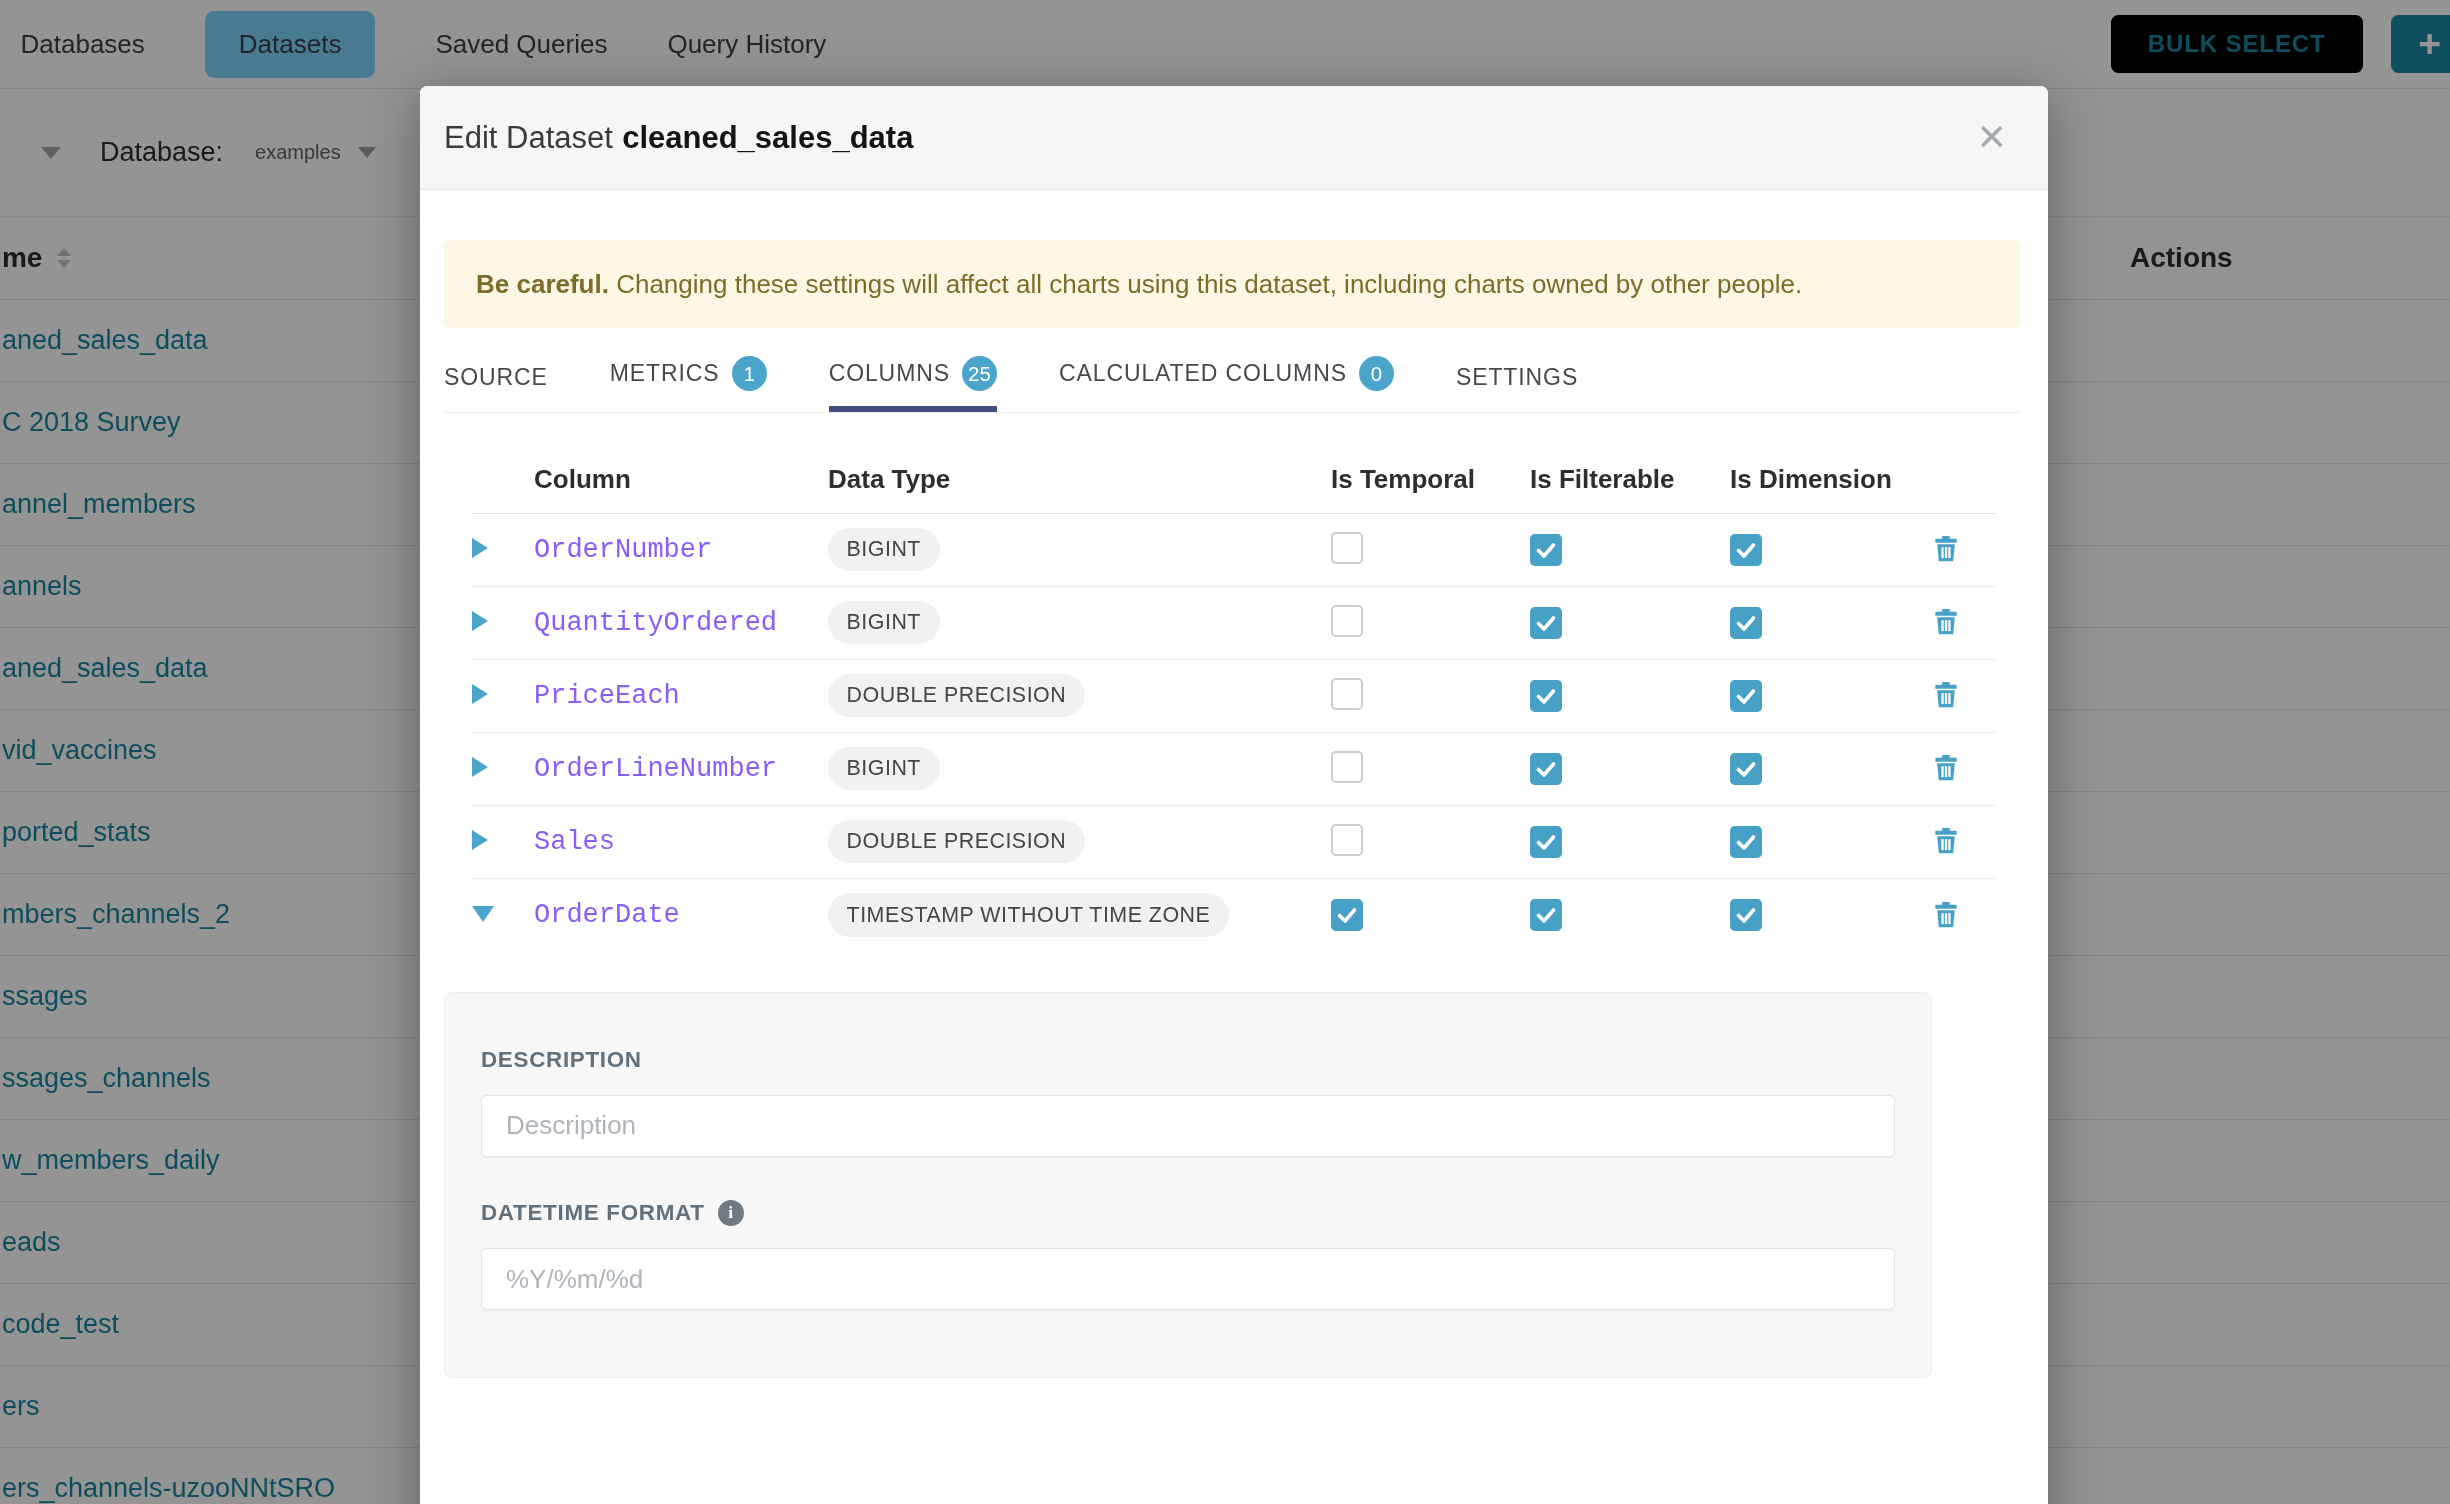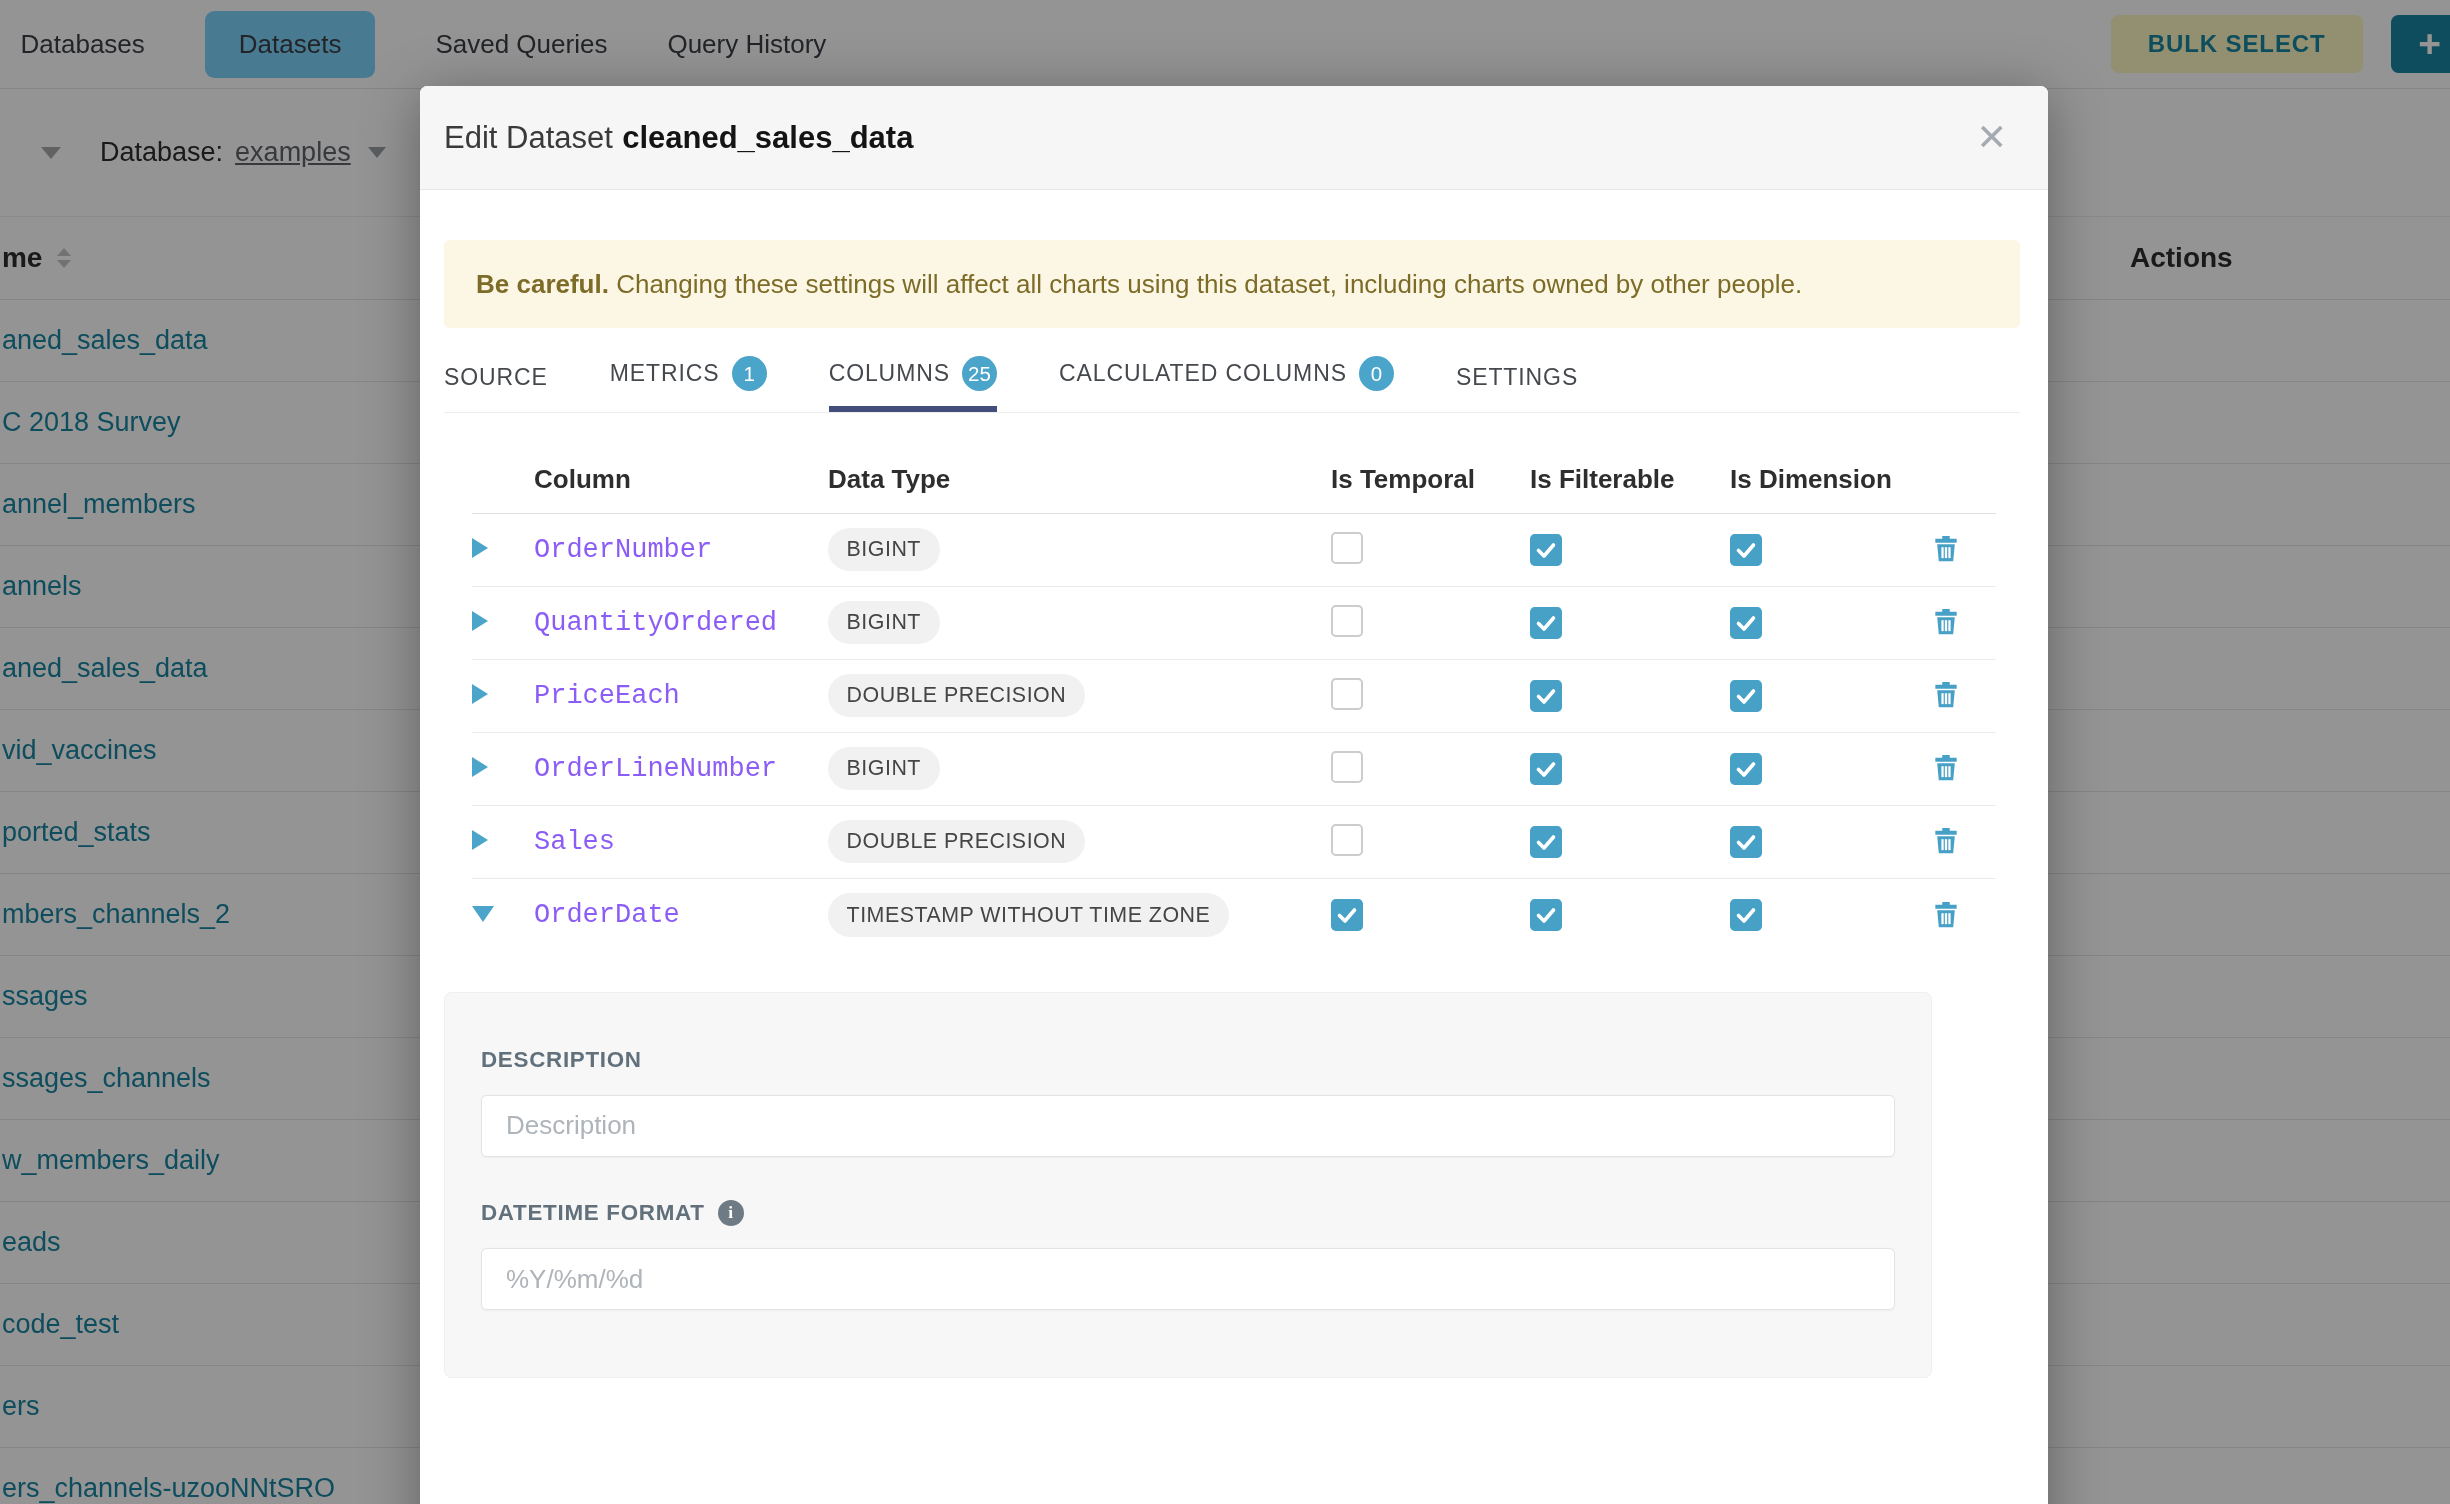--- a/index.html
+++ b/index.html
@@ -6,30 +6,30 @@
   html,body { width:2450px; height:1505px; overflow:hidden; font-family:"Liberation Sans", sans-serif; background:#f7f7f7; }
   .stage { position:relative; width:2450px; height:1505px; overflow:hidden; background:#f7f7f7; }
 
   
   .bgpage { position:absolute; inset:0; background:#f7f7f7; }
   .navbar { height:89px; background:#ffffff; border-bottom:0.9px solid #e3e3e3; display:flex; align-items:center;gap:34px; }
   .navtab { font-size:26px; color:#3b3f46; margin-left:60px; white-space:nowrap; cursor:pointer; }
   .navtab:first-child { margin-left:20.5px; }
   .navtab.pill { background:#7dd3fc; border-radius:9.3px; height:67px; display:flex; align-items:center; padding:0 34px; }
   .nav-right { margin-left:auto; display:flex; align-items:center; }
-  .bulk-btn { height:58px; padding:0 37px; background:#fef9c3; border:none; border-radius:7.5px;
+  .bulk-btn { height:58px; padding:0 37px; background:#000000; border:none; border-radius:7.5px;
               color:#1985a0; font-size:24px; font-weight:700; letter-spacing:0.9px; display:flex; align-items:center; cursor:pointer;
               font-family:"Liberation Sans", sans-serif; }
   .add-btn { width:78px; height:58px; margin-left:28px; margin-right:-18.6px; background:#1985a0; border:none; border-radius:7.5px;
              color:#ffffff; font-size:39px; font-weight:700; display:flex; align-items:center; justify-content:center; cursor:pointer; }
   .filterbar { height:128px; background:#ffffff; display:flex; align-items:center; border-bottom:0.9px solid #ececec; }
   .caret-down-gray { width:0; height:0; border-left:10.3px solid transparent; border-right:10.3px solid transparent; border-top:12px solid #a9a9a9; display:inline-block; }
   .fb-caret { margin-left:41px; }
   .fb-label { font-size:27px; font-weight:400; color:#2e2e2e; margin-left:39px; }
-  .fb-value { font-size:27px; color:#5f6368; margin-left:12px;text-decoration:underline; }
+  .fb-value { font-size:20px; color:#5f6368; margin-left:32px; }
   .fb-value-caret { margin-left:17px; border-left-width:9.3px; border-right-width:9.3px; border-top-width:11.2px; border-top-color:#9aa0a6; }
   .bg-thead { height:83px; display:flex; align-items:center; background:#ffffff; border-bottom:0.9px solid #e6e6e6; position:relative; }
   .bg-name-h { font-size:28px; font-weight:700; color:#2e2e2e; margin-left:1.9px; }
   .sorter { display:inline-flex; flex-direction:column; margin-left:15px; gap:4.7px; }
   .sorter .up { width:0;height:0;border-left:7.5px solid transparent;border-right:7.5px solid transparent;border-bottom:8.4px solid #c4c4c4; }
   .sorter .dn { width:0;height:0;border-left:7.5px solid transparent;border-right:7.5px solid transparent;border-top:8.4px solid #c4c4c4; }
   .bg-actions-h { position:absolute; left:2130px; font-size:28px; font-weight:700; color:#2e2e2e; }
   .bg-row { height:82px; display:flex; align-items:center; background:#ffffff; border-bottom:0.9px solid #e6e6e6; }
   .bg-link { font-size:27px; color:#1985a0; margin-left:1.9px; white-space:nowrap; cursor:pointer; text-decoration:none; }
 

